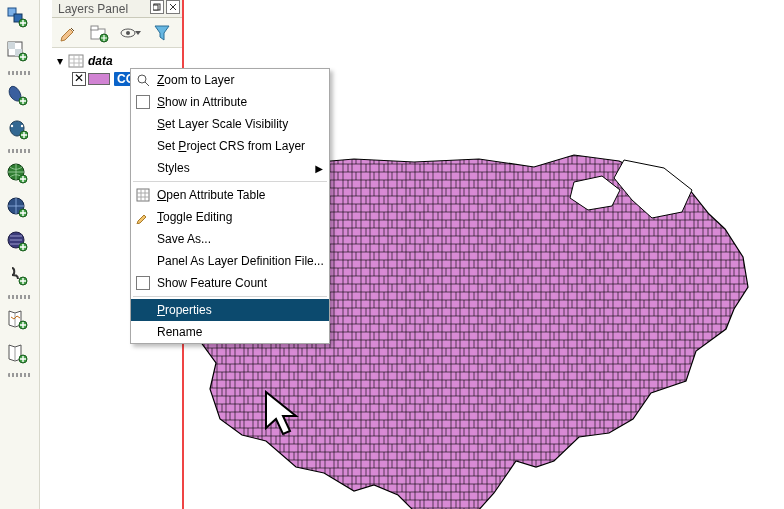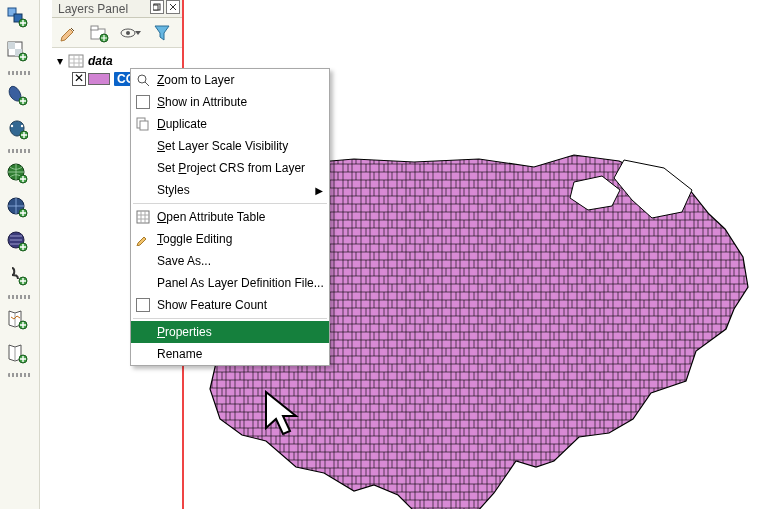--- a/index.html
+++ b/index.html
@@ -30,21 +30,21 @@
   .tree-label { padding-left: 2px; font-style: italic; }
 
   
   .ctxmenu { position: absolute; left: 130px; top: 68px; width: 200px; background: #ffffff; border:1px solid #a8a8a8; box-shadow: 3px 3px 4px rgba(0,0,0,0.25); }
   .mi { display:flex; align-items:center; height: 22px; padding-left: 26px; position:relative; color:#000; }
   .mi .ul { text-decoration: underline; }
   .mi .arrow { position:absolute; right:6px; font-size:10px; }
   .mi .chk { position:absolute; left:5px; top:4px; width:14px; height:14px; border:1px solid #7a7a7a; background:#fff; }
   .mi .ico { position:absolute; left:4px; top:3px; width:16px; height:16px; display:flex; align-items:center; justify-content:center; }
   .sep { height: 1px; background: #d6d6d6; margin: 2px 2px; }
-  .mi.hover { background:#15803d; color:#fff; }
+  .mi.hover { background:#0c4a6e; color:#fff; }
   .mi.hover .ul { color:#fff; }
 
   
   .map { position:absolute; left:184px; top:0; right:0; bottom:0; background:#fff; overflow:hidden; }
   .map svg { position:absolute; left:-30px; top:140px; }
 
   
   .cursor { position:absolute; left:262px; top:390px; pointer-events:none; }
 </style>
 </head>
@@ -248,29 +248,20 @@
             <path d="M9 9l4 4" stroke="#555"></path>
           </svg>
         </span>
       <span><span class="ul">Z</span><span>oom to Layer</span></span>
     </div>
     <div class="mi">
       <span class="chk"></span>
       <span><span class="ul">S</span><span>how in Attribute</span></span>
     </div>
     <div class="mi">
-      <span class="ico">
-          <svg width="14" height="14">
-            <rect x="1" y="1" width="8" height="10" fill="#fff" stroke="#888"></rect>
-            <rect x="4" y="4" width="8" height="9" fill="#fff" stroke="#888"></rect>
-          </svg>
-        </span>
-      <span><span class="ul">D</span><span>uplicate</span></span>
-    </div>
-    <div class="mi">
       <span><span class="ul">S</span><span>et Layer Scale Visibility</span></span>
     </div>
     <div class="mi">
       <span><span>Set </span><span class="ul">P</span><span>roject CRS from Layer</span></span>
     </div>
     <div class="mi">
       <span>Styles</span>
         <span class="arrow">▶</span>
     </div>
     <div class="sep"></div>

